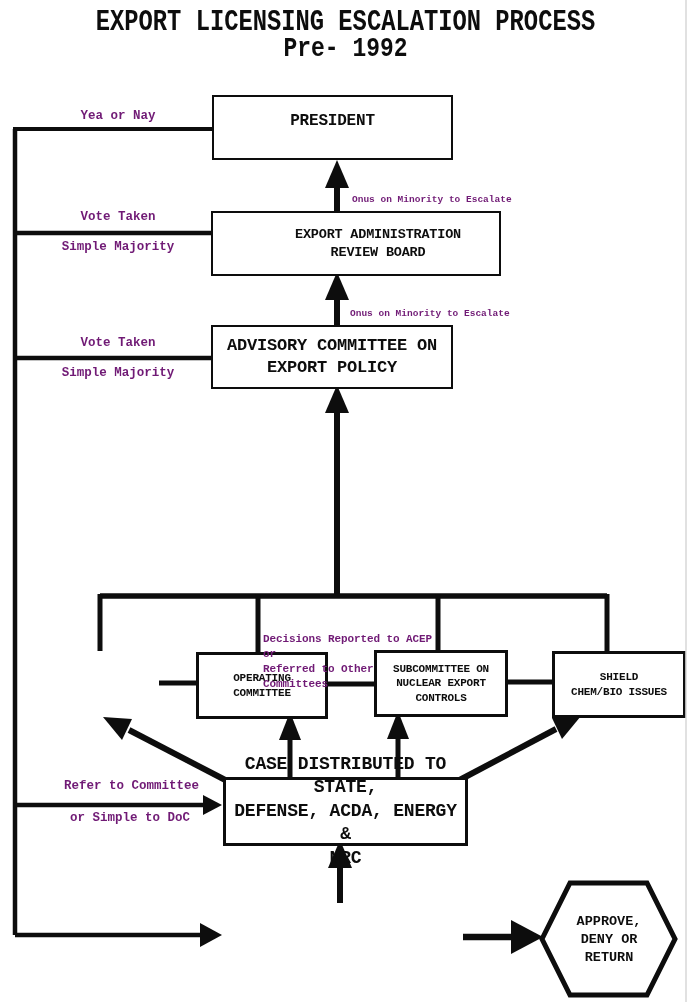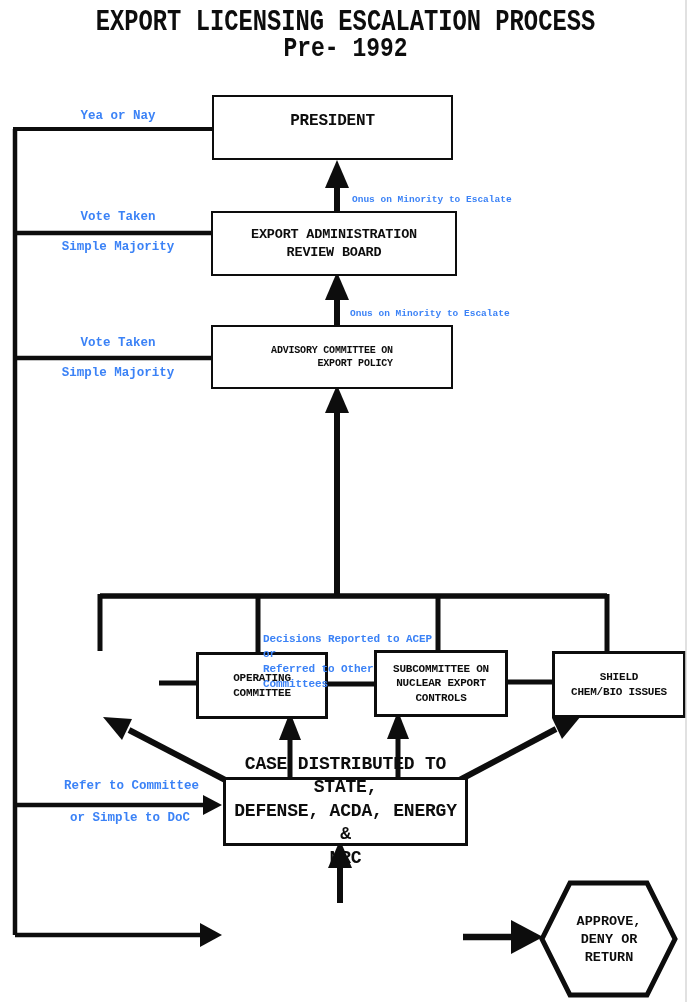--- a/index.html
+++ b/index.html
@@ -19,39 +19,39 @@
   }
   
   .wires{position:absolute;left:0;top:0;width:691px;height:1002px;}
   
   .node{
     position:absolute;background:#ffffff;border:2px solid #0d0d0d;
     display:flex;align-items:center;justify-content:center;text-align:center;
     font-weight:700;white-space:pre-line;line-height:1.3;letter-spacing:-0.2px;
   }
   .n-president{left:212px;top:95px;width:241px;height:65px;font-size:16px;padding-bottom:12px;box-sizing:border-box;}
-  .n-earb{left:211px;top:211px;width:242px;height:61px;font-size:13.5px;}
-  .n-acep{left:211px;top:325px;width:238px;height:60px;font-size:10px;text-align:right;}
+  .n-earb{left:211px;top:211px;width:242px;height:61px;font-size:13.5px;padding-left:44px;}
+  .n-acep{left:211px;top:325px;width:238px;height:60px;font-size:17px;}
   .n-com{border-width:3px;font-size:11px;line-height:1.28;}
   .n-mtec{left:33px;top:650px;width:127px;height:61px;}
   .n-oc{left:196px;top:652px;width:126px;height:61px;}
   .n-snec{left:374px;top:650px;width:128px;height:61px;}
   .n-shield{left:552px;top:651px;width:128px;height:61px;}
   .n-case{left:223px;top:777px;width:239px;height:63px;border-width:3px;font-size:18px;}
   .n-app{left:223px;top:903px;width:240px;height:64px;border-width:3px;font-size:13.2px;}
   
   .hex{position:absolute;left:534px;top:875px;width:150px;height:130px;}
   .hex svg{position:absolute;left:0;top:0;}
   .hex-label{
     position:absolute;left:0;top:0;width:150px;height:130px;
     display:flex;align-items:center;justify-content:center;text-align:center;
     font-weight:700;font-size:13.5px;white-space:pre-line;line-height:1.35;
   }
   
-  .elabel{position:absolute;font-weight:700;color:#3b82f6;font-size:12.5px;text-align:center;white-space:nowrap;}
+  .elabel{position:absolute;font-weight:700;color:#701a75;font-size:12.5px;text-align:center;white-space:nowrap;}
   .l-yea{left:58px;top:109px;width:120px;}
   .l-vt1{left:58px;top:210px;width:120px;}
   .l-sm1{left:52px;top:240px;width:132px;}
   .l-vt2{left:58px;top:336px;width:120px;}
   .l-sm2{left:52px;top:366px;width:132px;}
   .l-onus1{left:352px;top:194px;font-size:9.5px;}
   .l-onus2{left:350px;top:308px;font-size:9.5px;}
   .l-refer{left:64px;top:779px;width:132px;}
   .l-return{left:68px;top:811px;width:124px;}
   .l-note{

